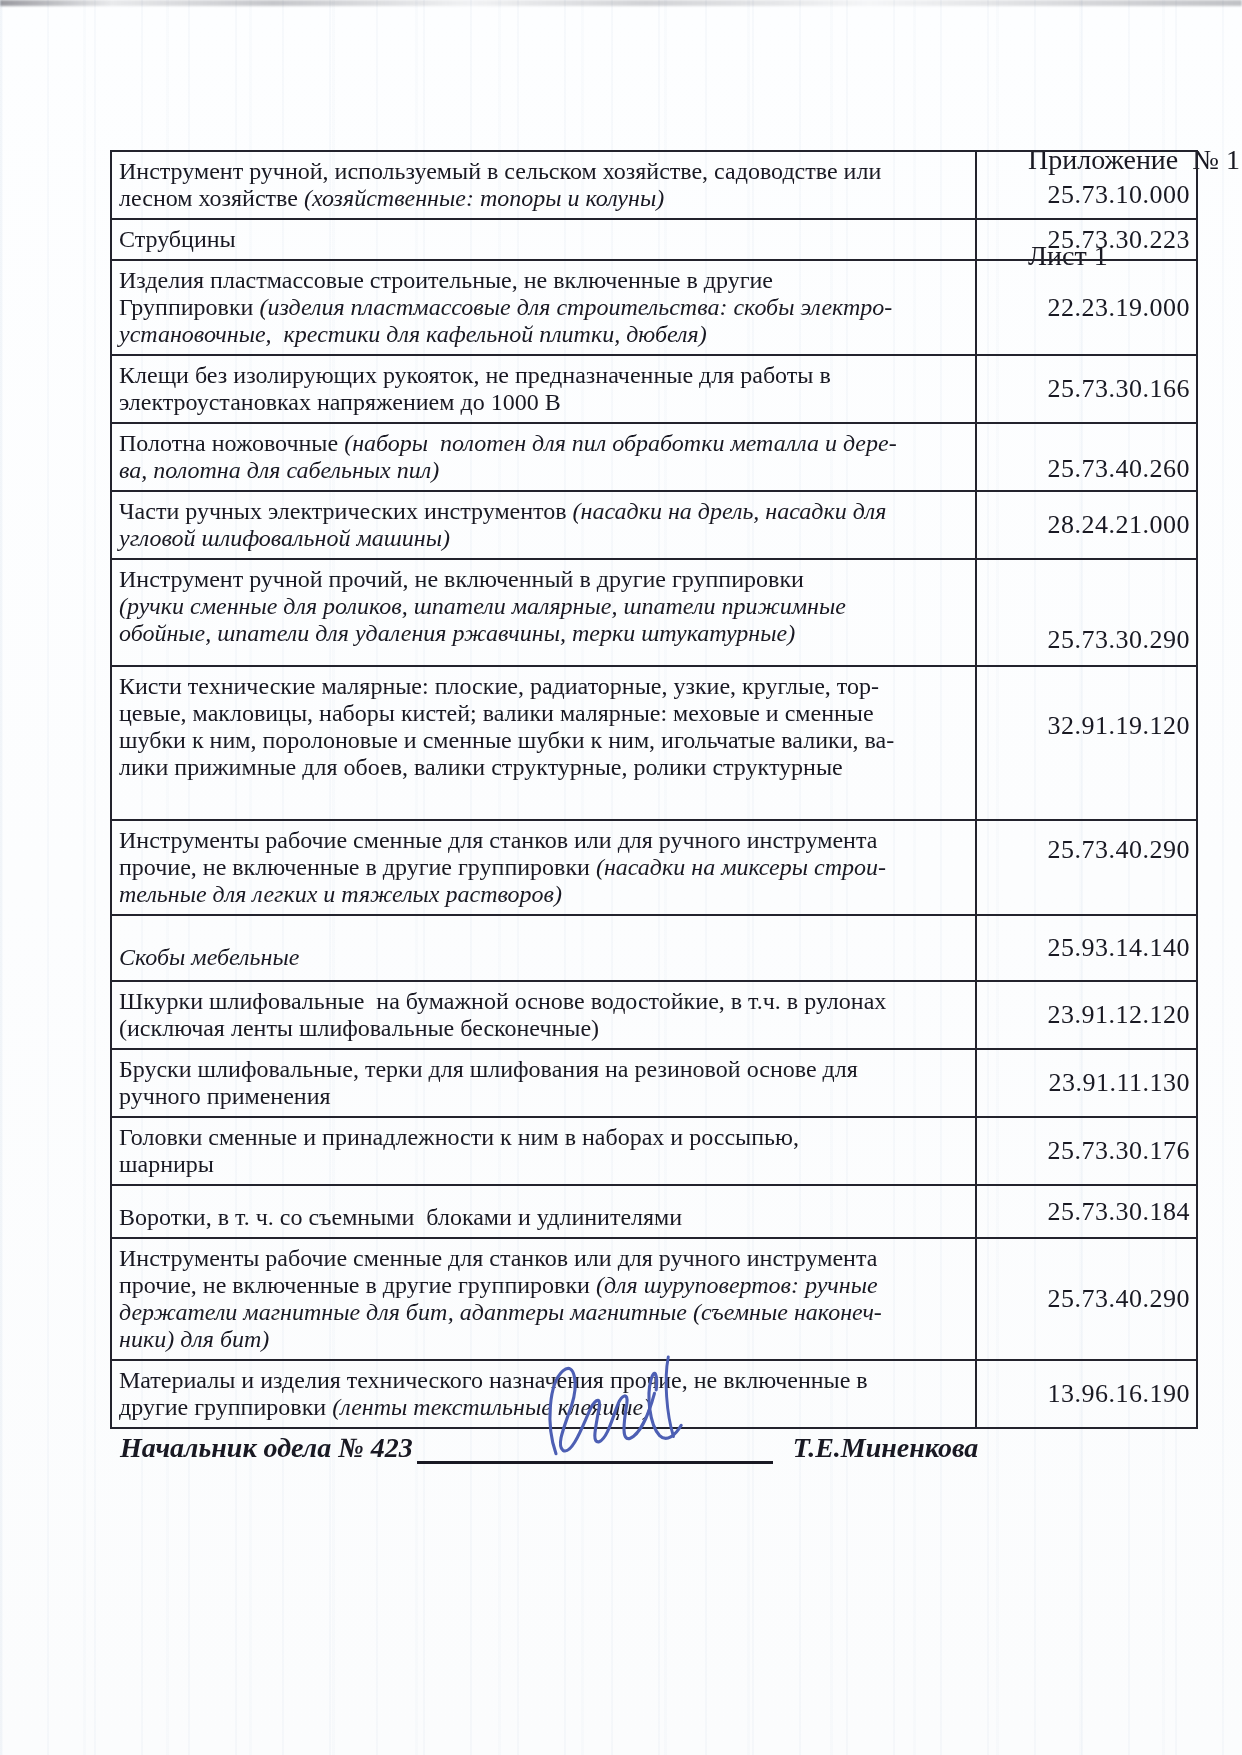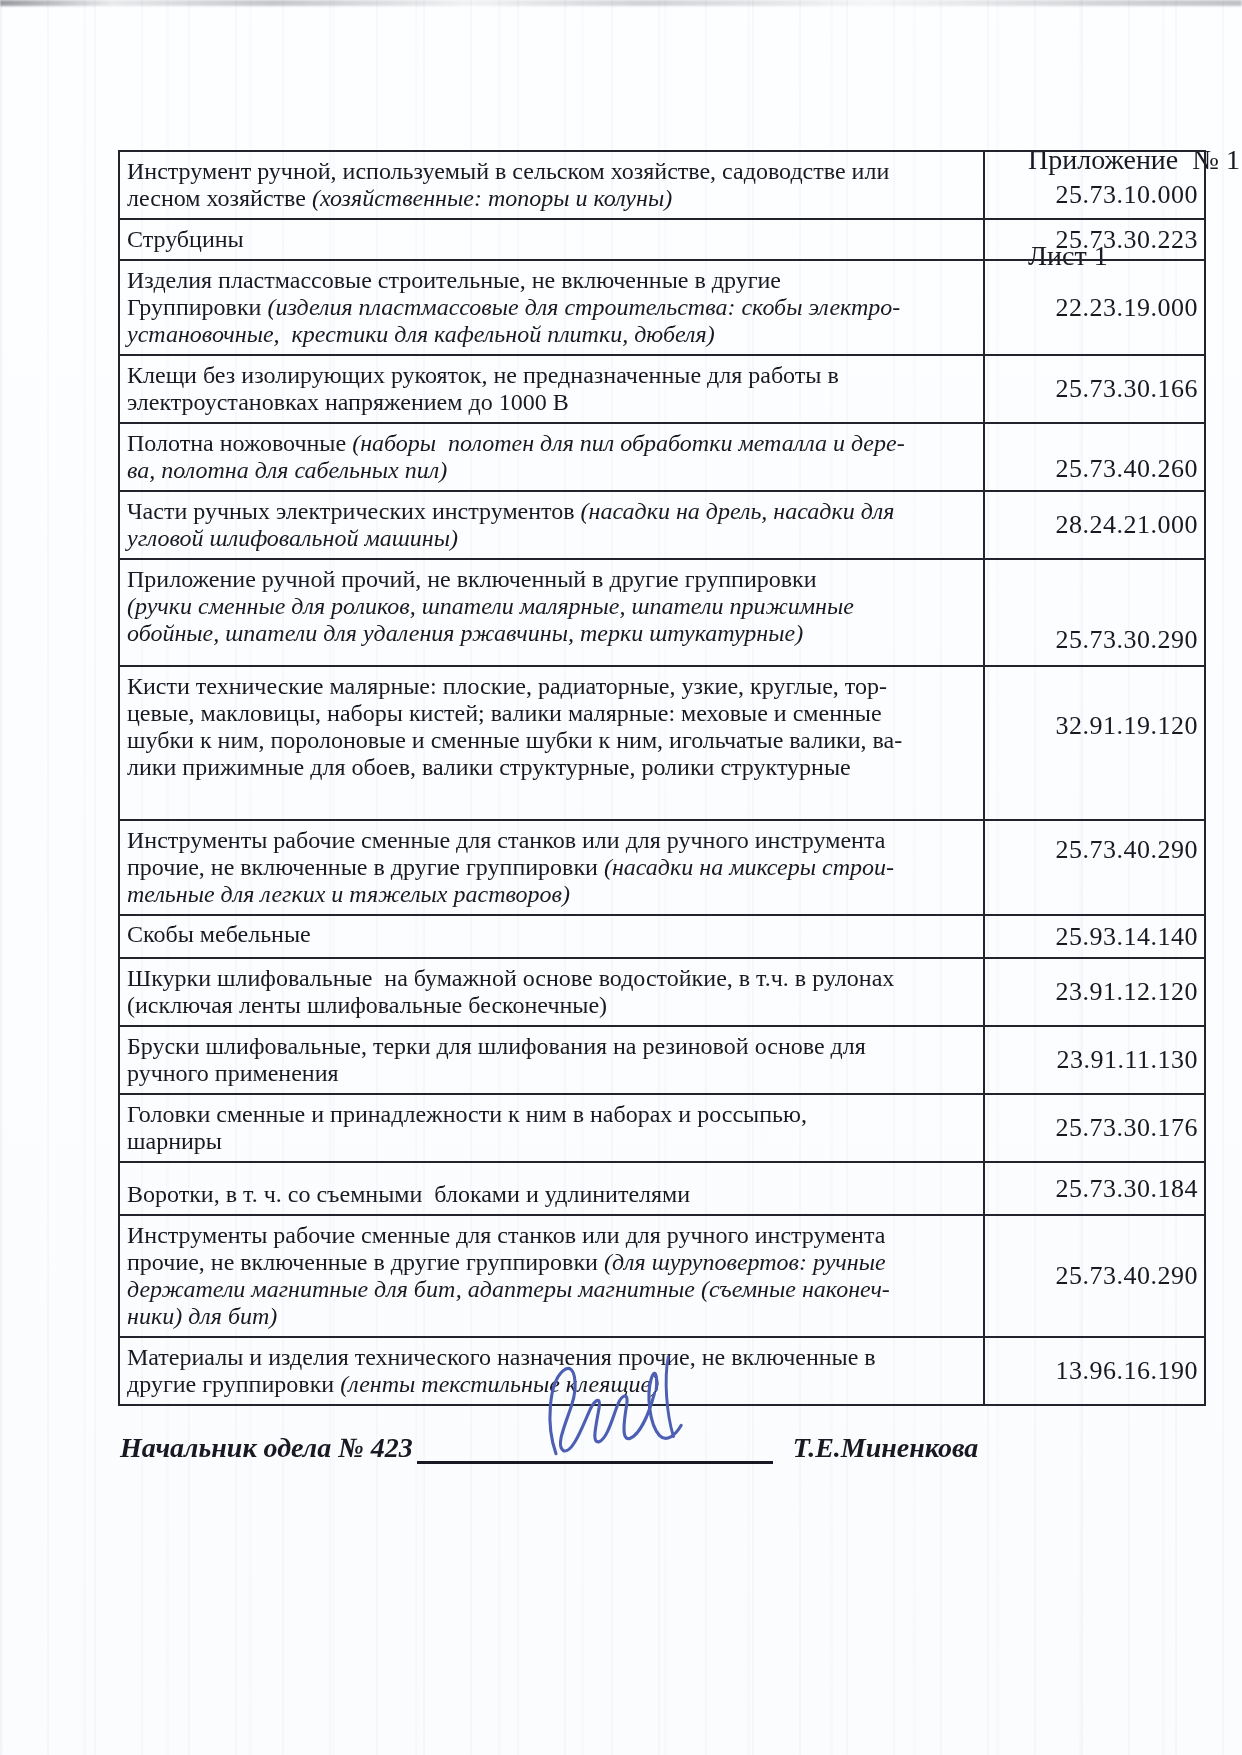--- a/index.html
+++ b/index.html
@@ -21,21 +21,21 @@
       rgba(55,55,65,0.28) 22%, rgba(55,55,65,0.06) 38%,
       rgba(55,55,65,0.22) 52%, rgba(55,55,65,0.04) 70%,
       rgba(55,55,65,0.20) 88%, rgba(55,55,65,0.30) 100%);
     filter:blur(1px);
   }
   .header {
     position:absolute; left:1028px; top:80px;
     font-size:28px; line-height:32px; white-space:pre;
   }
   table.doc-table {
-    position:absolute; left:118px; top:150px;
+    position:absolute; left:110px; top:150px;
     width:1053px; border-collapse:collapse; table-layout:fixed;
   }
   .doc-table td {
     border:2px solid var(--line,#23232d);
     vertical-align:middle;
   }
   .desc-cell {
     width:846px;
     font-size:24px; line-height:27px;
     padding:6px 10px 6px 7px;
@@ -47,21 +47,21 @@
   }
   .seg { white-space:pre-wrap; }
   .seg.italic { font-style:italic; }
   
   .doc-table tr:nth-child(1) .code-cell { vertical-align:bottom; padding-bottom:8px; }
   .doc-table tr:nth-child(5) .code-cell { vertical-align:bottom; padding-bottom:6px; }
   .doc-table tr:nth-child(7) .code-cell { vertical-align:bottom; padding-bottom:10px; }
   .doc-table tr:nth-child(7) .desc-cell { padding-bottom:18px; }
   .doc-table tr:nth-child(8) td { padding-bottom:38px; }
   .doc-table tr:nth-child(9) .code-cell { vertical-align:top; padding-top:14px; }
-  .doc-table tr:nth-child(10) .desc-cell { padding-top:5px; padding-bottom:9px; }
+  .doc-table tr:nth-child(10) .desc-cell { padding-top:28px; padding-bottom:9px;font-style:italic; }
   .doc-table tr:nth-child(14) .desc-cell { padding-top:18px;border-radius:7px; }
   .footer {
     position:absolute; left:120px; top:1432px;
     display:flex; align-items:flex-end;
     font-size:28px; font-weight:bold; font-style:italic;
   }
   .sig-line {
     position:relative; display:inline-block;
     width:356px; height:6px; margin-left:4px;
     border-bottom:3px solid var(--ink,#191923);
@@ -111,21 +111,21 @@
           <td class="desc-cell"><span class="seg">Полотна ножовочные </span><span class="seg italic">(наборы  полотен для пил обработки металла и дере-
 ва, полотна для сабельных пил)</span></td>
           <td class="code-cell">25.73.40.260</td>
         </tr>
         <tr>
           <td class="desc-cell"><span class="seg">Части ручных электрических инструментов </span><span class="seg italic">(насадки на дрель, насадки для
 угловой шлифовальной машины)</span></td>
           <td class="code-cell">28.24.21.000</td>
         </tr>
         <tr>
-          <td class="desc-cell"><span class="seg">Приложение ручной прочий, не включенный в другие группировки
+          <td class="desc-cell"><span class="seg">Инструмент ручной прочий, не включенный в другие группировки
 </span><span class="seg italic">(ручки сменные для роликов, шпатели малярные, шпатели прижимные
 обойные, шпатели для удаления ржавчины, терки штукатурные)</span></td>
           <td class="code-cell">25.73.30.290</td>
         </tr>
         <tr>
           <td class="desc-cell"><span class="seg">Кисти технические малярные: плоские, радиаторные, узкие, круглые, тор-
 цевые, макловицы, наборы кистей; валики малярные: меховые и сменные
 шубки к ним, поролоновые и сменные шубки к ним, игольчатые валики, ва-
 лики прижимные для обоев, валики структурные, ролики структурные</span></td>
           <td class="code-cell">32.91.19.120</td>

